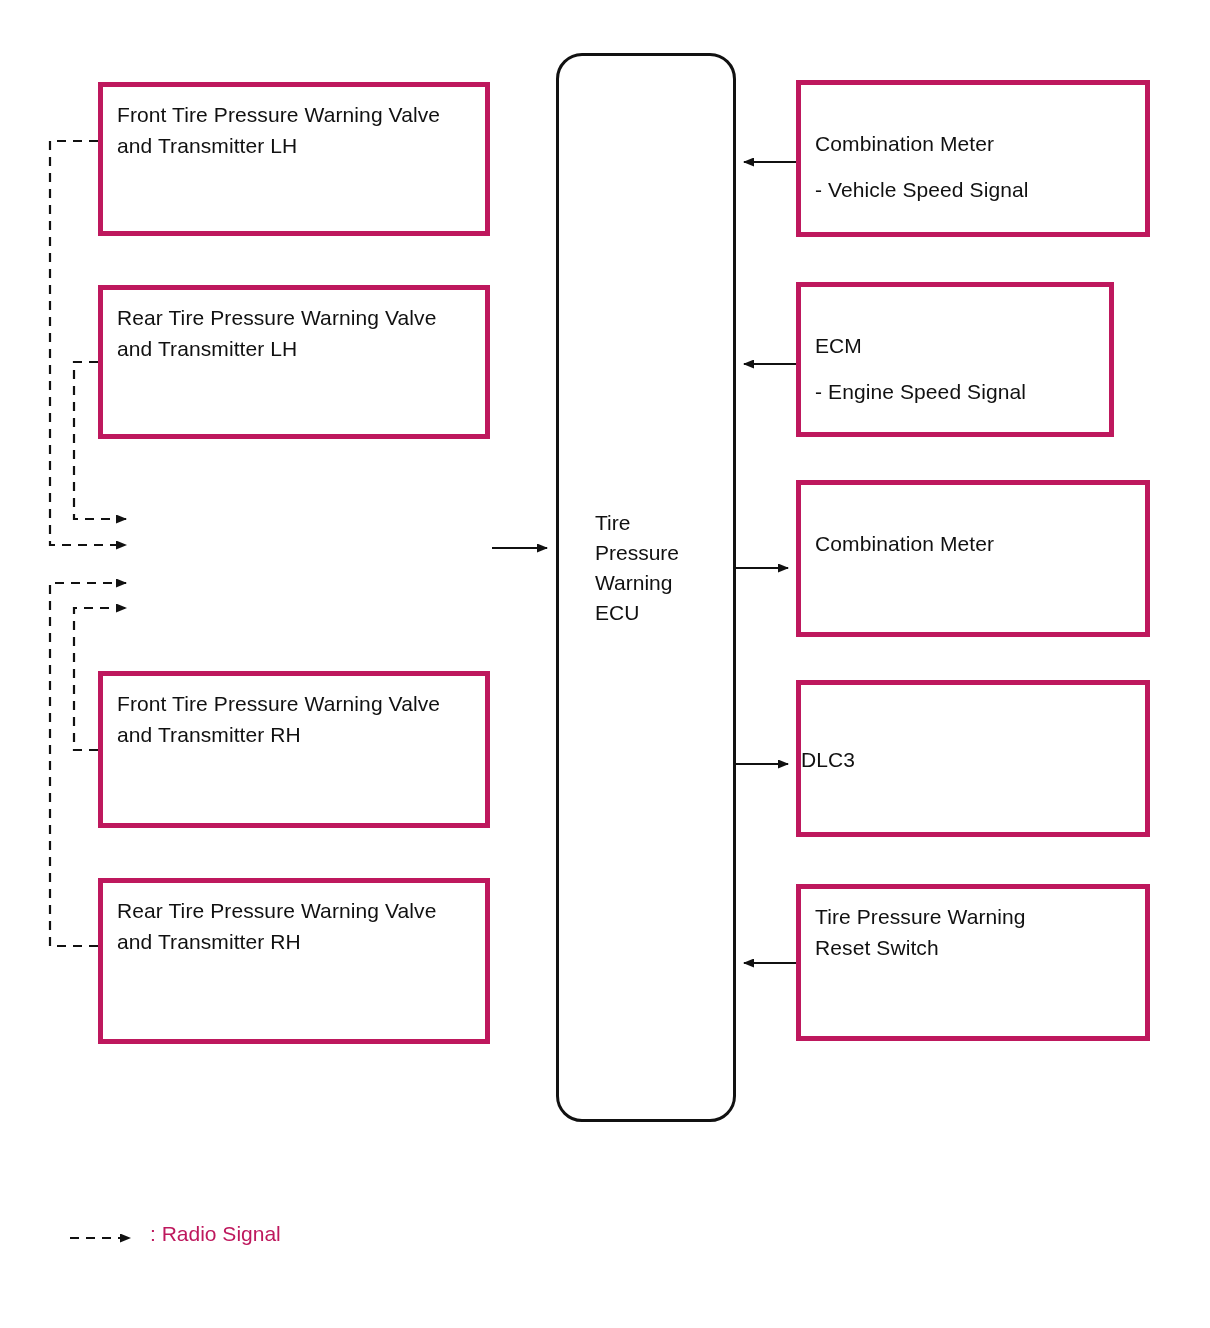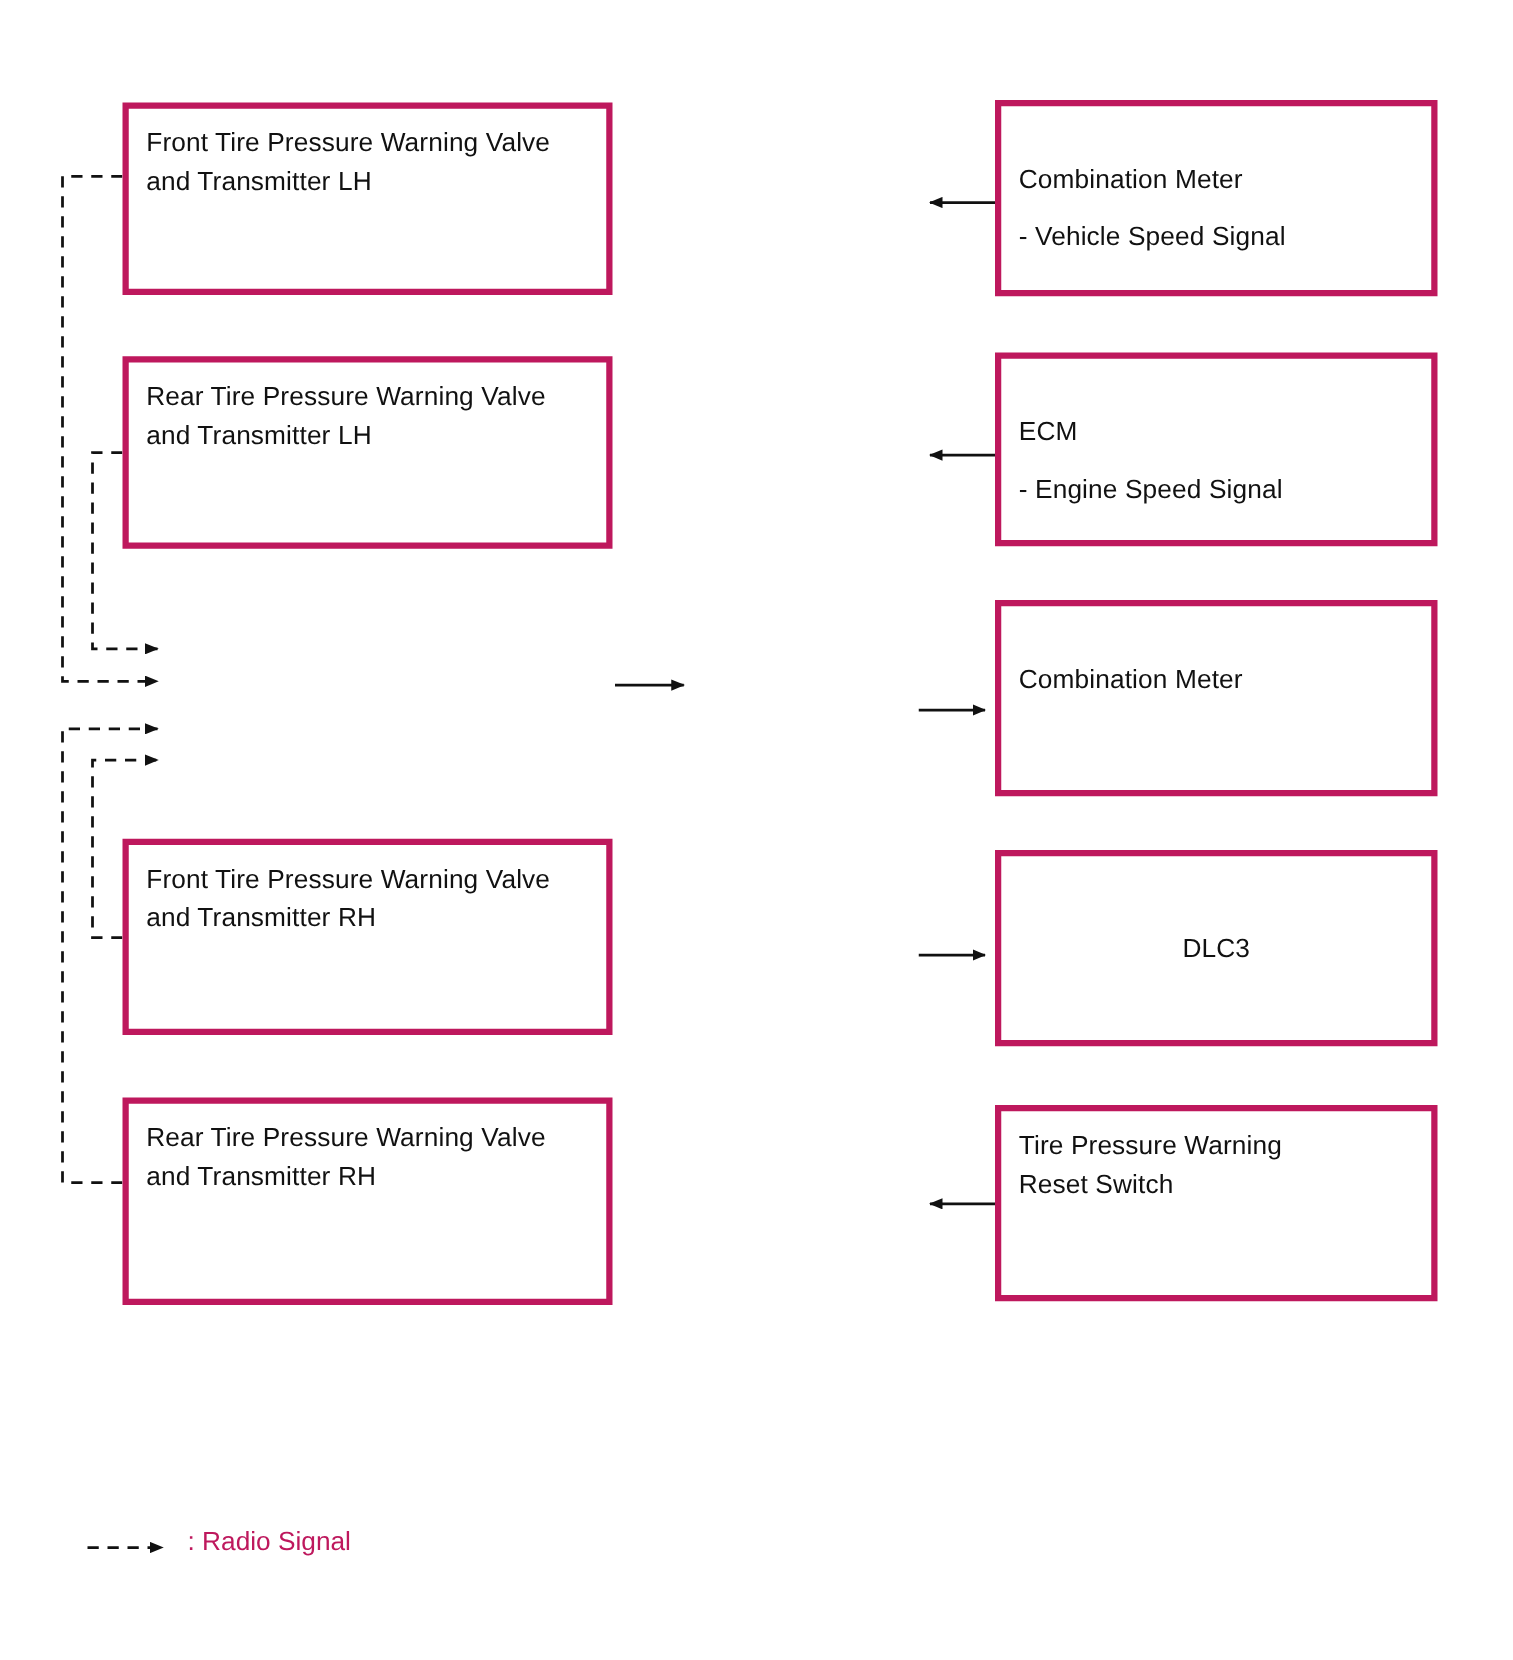--- a/index.html
+++ b/index.html
@@ -42,21 +42,21 @@
     line-height: 31px;
     letter-spacing: 0.1px;
     white-space: pre-line;
     color: #111111;
   }
   .node.center-text .label {
     left: 0;
     right: 0;
     top: 50%;
     transform: translateY(-50%);
-    text-align: center;
+    text-align: left;
   }
   .node.two-part .label .sub {
     display: block;
     margin-top: 15px;
   }
   #ecu {
     position: absolute;
     box-sizing: border-box;
     background: #ffffff;
     border: 3px solid #111111;
@@ -147,29 +147,35 @@
   <div class="node" style="left:98px; top:671px; width:392px; height:157px;">
     <div class="label">Front Tire Pressure Warning Valve
 and Transmitter RH</div>
   </div>
 
   <div class="node" style="left:98px; top:878px; width:392px; height:166px;">
     <div class="label">Rear Tire Pressure Warning Valve
 and Transmitter RH</div>
   </div>
 
+  <div id="ecu" style="left:556px; top:53px; width:180px; height:1069px;">
+    <div class="label">Tire
+Pressure
+Warning
+ECU</div>
+  </div>
 
   <div class="node two-part" style="left:796px; top:80px; width:354px; height:157px;">
     <div class="label">
       <span>Combination Meter</span>
       <span class="sub">- Vehicle Speed Signal</span>
     </div>
   </div>
 
-  <div class="node two-part" style="left:796px; top:282px; width:354px; height:155px;">
+  <div class="node two-part" style="left:796px; top:282px; width:318px; height:155px;">
     <div class="label">
       <span>ECM</span>
       <span class="sub">- Engine Speed Signal</span>
     </div>
   </div>
 
   <div class="node two-part" style="left:796px; top:480px; width:354px; height:157px;">
     <div class="label">
       <span>Combination Meter</span>
     </div>

